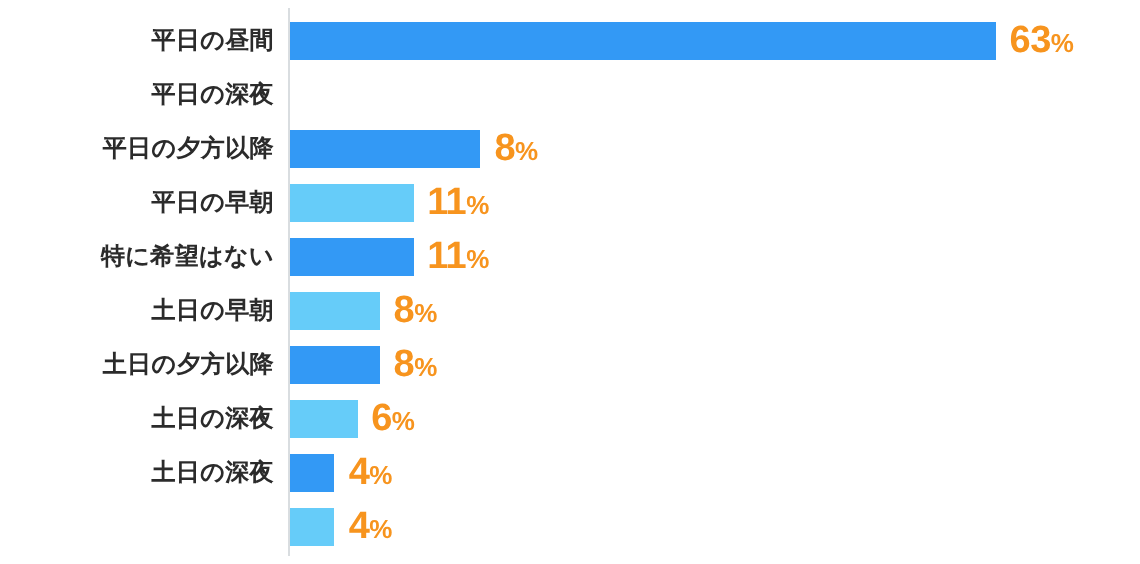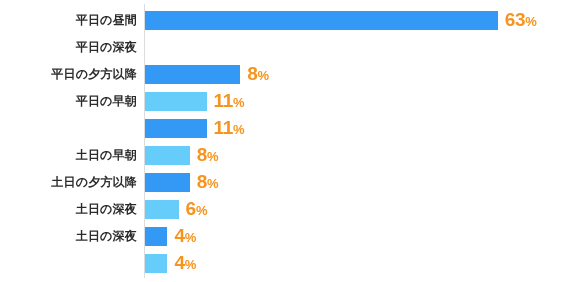--- a/index.html
+++ b/index.html
@@ -112,20 +112,21 @@
           </div>
         </div>
         <div class="row">
           <div class="row-label">平日の早朝</div>
           <div class="bar-wrap">
             <div class="bar" style="width: 61.6px; background: rgb(102, 204, 249);"></div>
             <div class="bar-value" style="color: rgb(247, 148, 30);"><span>11</span><span class="pct-sign">%</span></div>
           </div>
         </div>
         <div class="row">
+          <div class="row-label">特に希望はない</div>
           <div class="bar-wrap">
             <div class="bar" style="width: 61.6px; background: rgb(51, 153, 245);"></div>
             <div class="bar-value" style="color: rgb(247, 148, 30);"><span>11</span><span class="pct-sign">%</span></div>
           </div>
         </div>
         <div class="row">
           <div class="row-label">土日の早朝</div>
           <div class="bar-wrap">
             <div class="bar" style="width: 44.8px; background: rgb(102, 204, 249);"></div>
             <div class="bar-value" style="color: rgb(247, 148, 30);"><span>8</span><span class="pct-sign">%</span></div>

